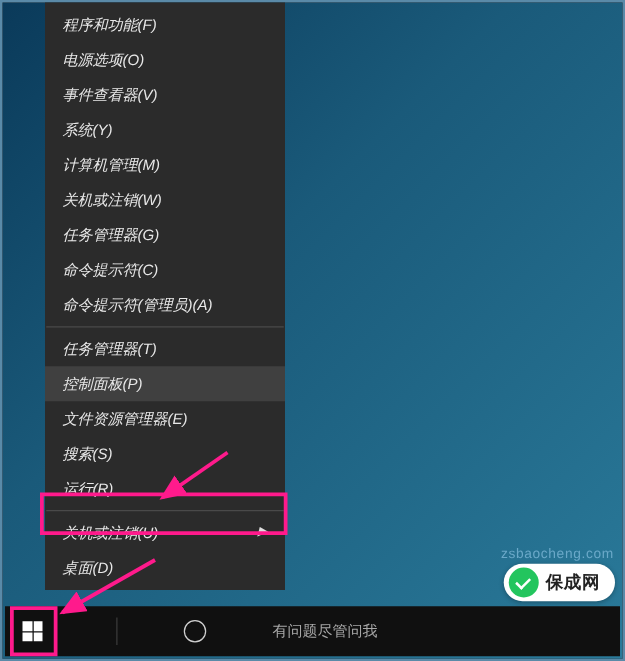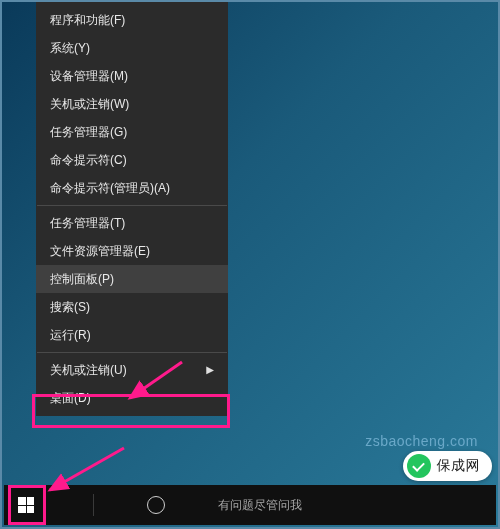--- a/index.html
+++ b/index.html
@@ -33,20 +33,21 @@
     height: 28px;
     line-height: 28px;
     padding: 0 14px;
     color: #e8e8e8;
     font-size: 12px;
     cursor: default;
     position: relative;
     display: flex;
     align-items: center;
     justify-content: space-between;
+    font-style: italic;
   }
   .menu-item.hover {
     background: #404040;
   }
   .menu-sep {
     height: 1px;
     background: #4a4a4a;
     margin: 3px 1px;
   }
   .submenu-arrow {
@@ -161,69 +162,75 @@
     width: 9px;
     height: 5px;
     border-left: 2.5px solid #fff;
     border-bottom: 2.5px solid #fff;
     transform: rotate(-45deg);
     position: relative;
     top: -1px;
   }
   .wm-text {
     font-size: 14px;
-    font-weight: 400;
+    font-weight: 700;
     color: #222;
     letter-spacing: 0.5px;
   }
   .wm-url {
     position: absolute;
-    right: 20px;
+    right: 7px;
     bottom: 78px;
     color: #6aa8c8;
-    font-size: 14px;
+    font-size: 11px;
     letter-spacing: 0.5px;
   }
 </style>
 </head>
 <body>
 
 <div class="viewport">
 
   <div class="context-menu" id="ctx">
       <div class="menu-item">
         <span>程序和功能(F)</span>
       </div>
       <div class="menu-item">
+        <span>电源选项(O)</span>
+      </div>
+      <div class="menu-item">
+        <span>事件查看器(V)</span>
+      </div>
+      <div class="menu-item">
         <span>系统(Y)</span>
       </div>
       <div class="menu-item">
-        <span>设备管理器(M)</span>
+        <span>计算机管理(M)</span>
       </div>
       <div class="menu-item">
         <span>关机或注销(W)</span>
       </div>
       <div class="menu-item">
         <span>任务管理器(G)</span>
       </div>
       <div class="menu-item">
         <span>命令提示符(C)</span>
       </div>
       <div class="menu-item">
         <span>命令提示符(管理员)(A)</span>
       </div>
       <div class="menu-sep"></div>
       <div class="menu-item">
         <span>任务管理器(T)</span>
-      </div>
-      <div class="menu-item">
-        <span>文件资源管理器(E)</span>
       </div>
       <div class="menu-item hover">
         <span>控制面板(P)</span>
+      </div>
+      <div class="menu-item">
+        <span>文件资源管理器(E)</span>
       </div>
       <div class="menu-item">
         <span>搜索(S)</span>
       </div>
       <div class="menu-item">
         <span>运行(R)</span>
       </div>
       <div class="menu-sep"></div>
       <div class="menu-item">
         <span>关机或注销(U)</span>

